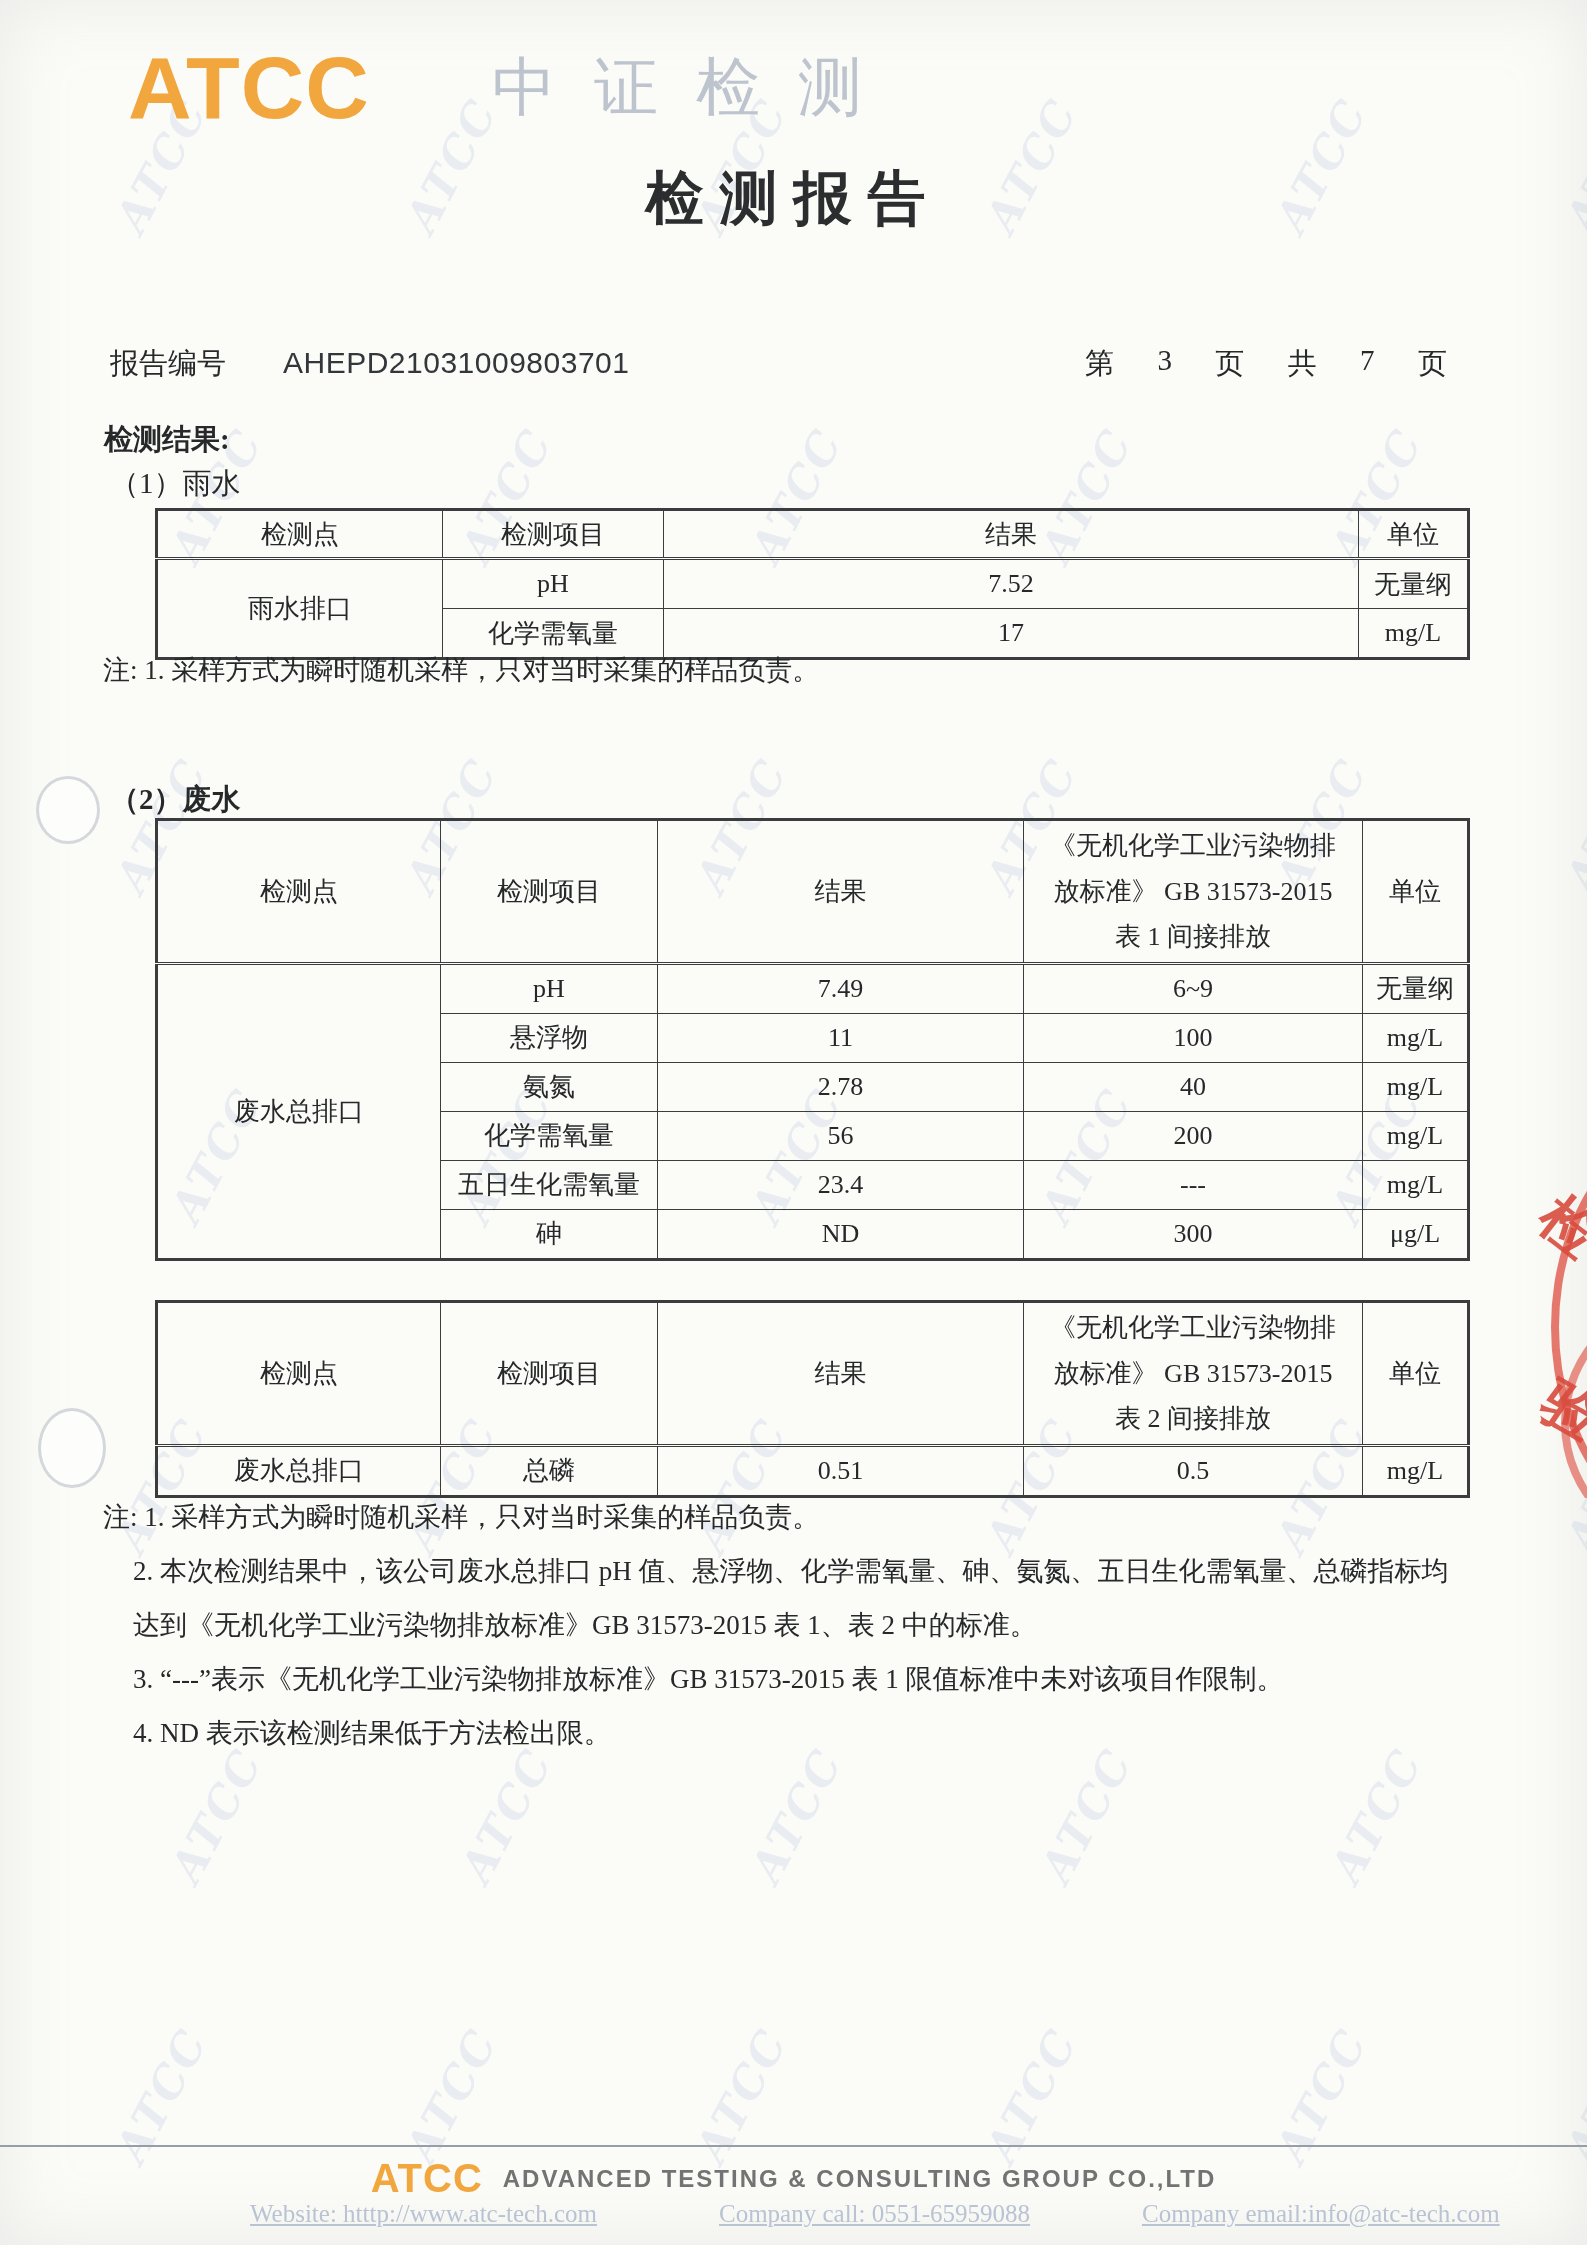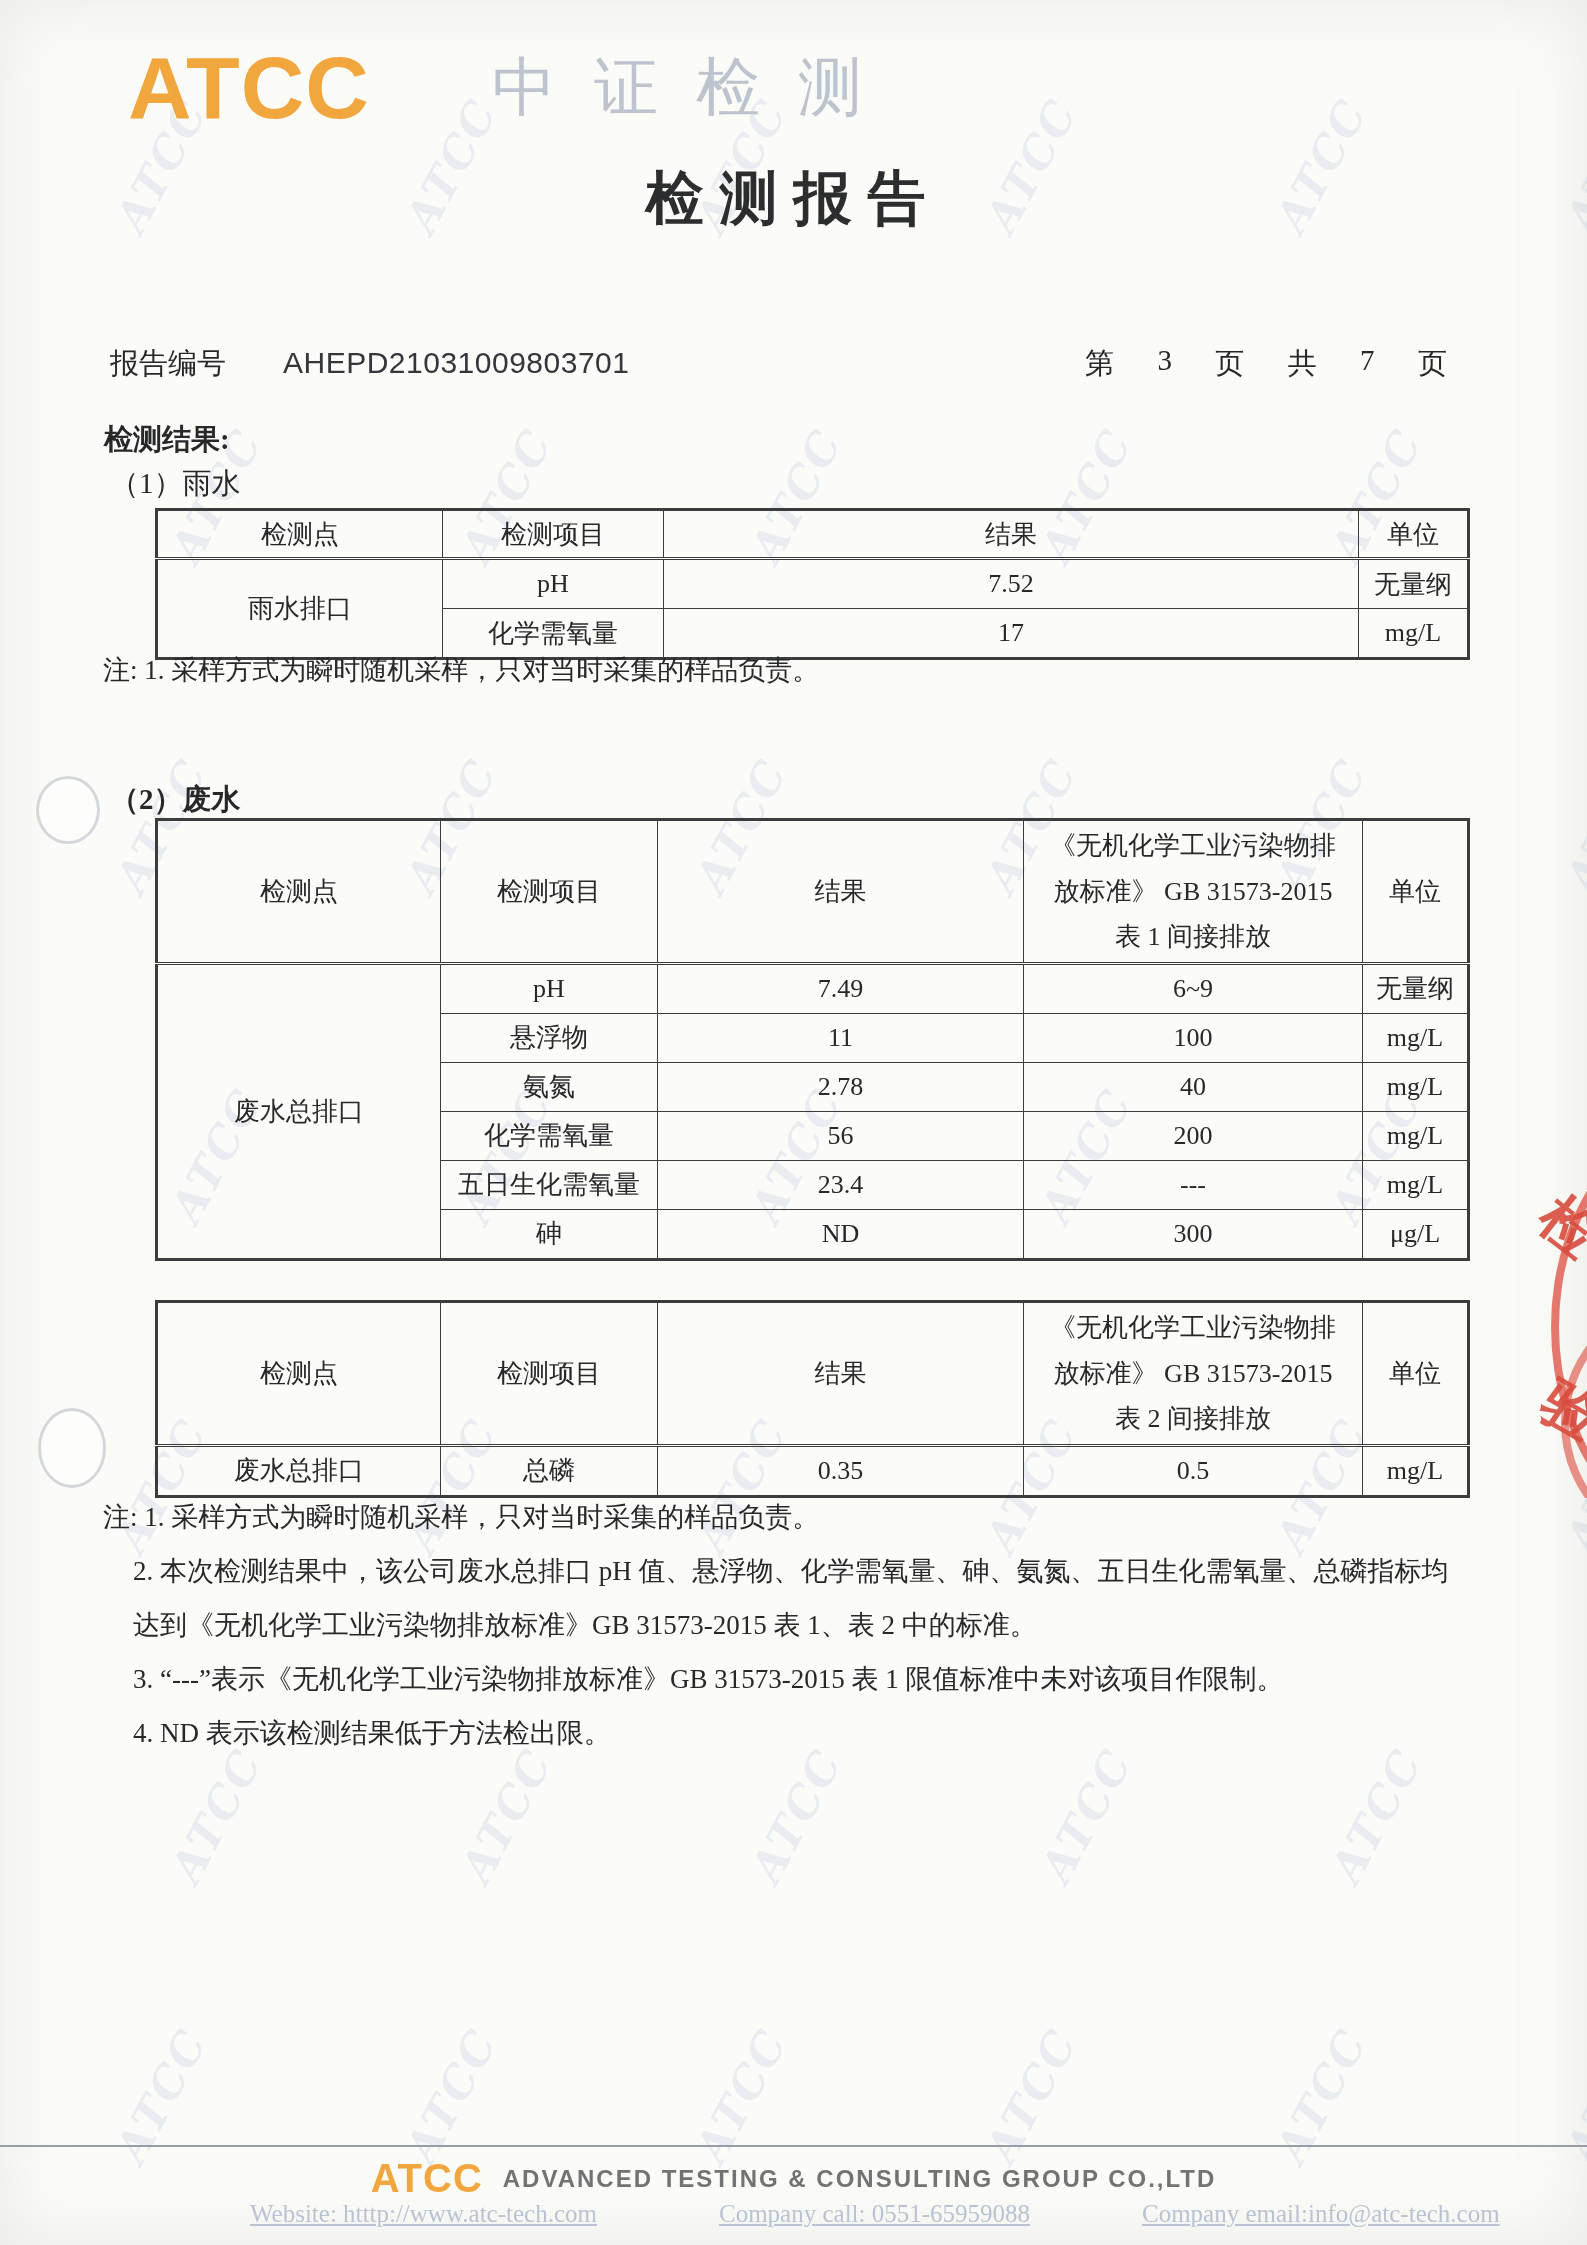--- a/index.html
+++ b/index.html
@@ -242,21 +242,21 @@
         <th class="std-cell">《无机化学工业污染物排
 放标准》  GB 31573-2015
 表 2  间接排放</th>
         <th>单位</th>
       </tr>
     </thead>
     <tbody>
       <tr>
         <td>废水总排口</td>
         <td>总磷</td>
-        <td>0.35</td>
+        <td>0.51</td>
         <td>0.5</td>
         <td>mg/L</td>
       </tr>
     </tbody>
   </table>
 
   <div class="abs notes">
     <p class="n">注: 1. 采样方式为瞬时随机采样，只对当时采集的样品负责。</p>
     <p class="n indent">2. 本次检测结果中，该公司废水总排口 pH 值、悬浮物、化学需氧量、砷、氨氮、五日生化需氧量、总磷指标均达到《无机化学工业污染物排放标准》GB 31573-2015 表 1、表 2 中的标准。</p>
     <p class="n indent">3. “---”表示《无机化学工业污染物排放标准》GB 31573-2015 表 1 限值标准中未对该项目作限制。</p>

